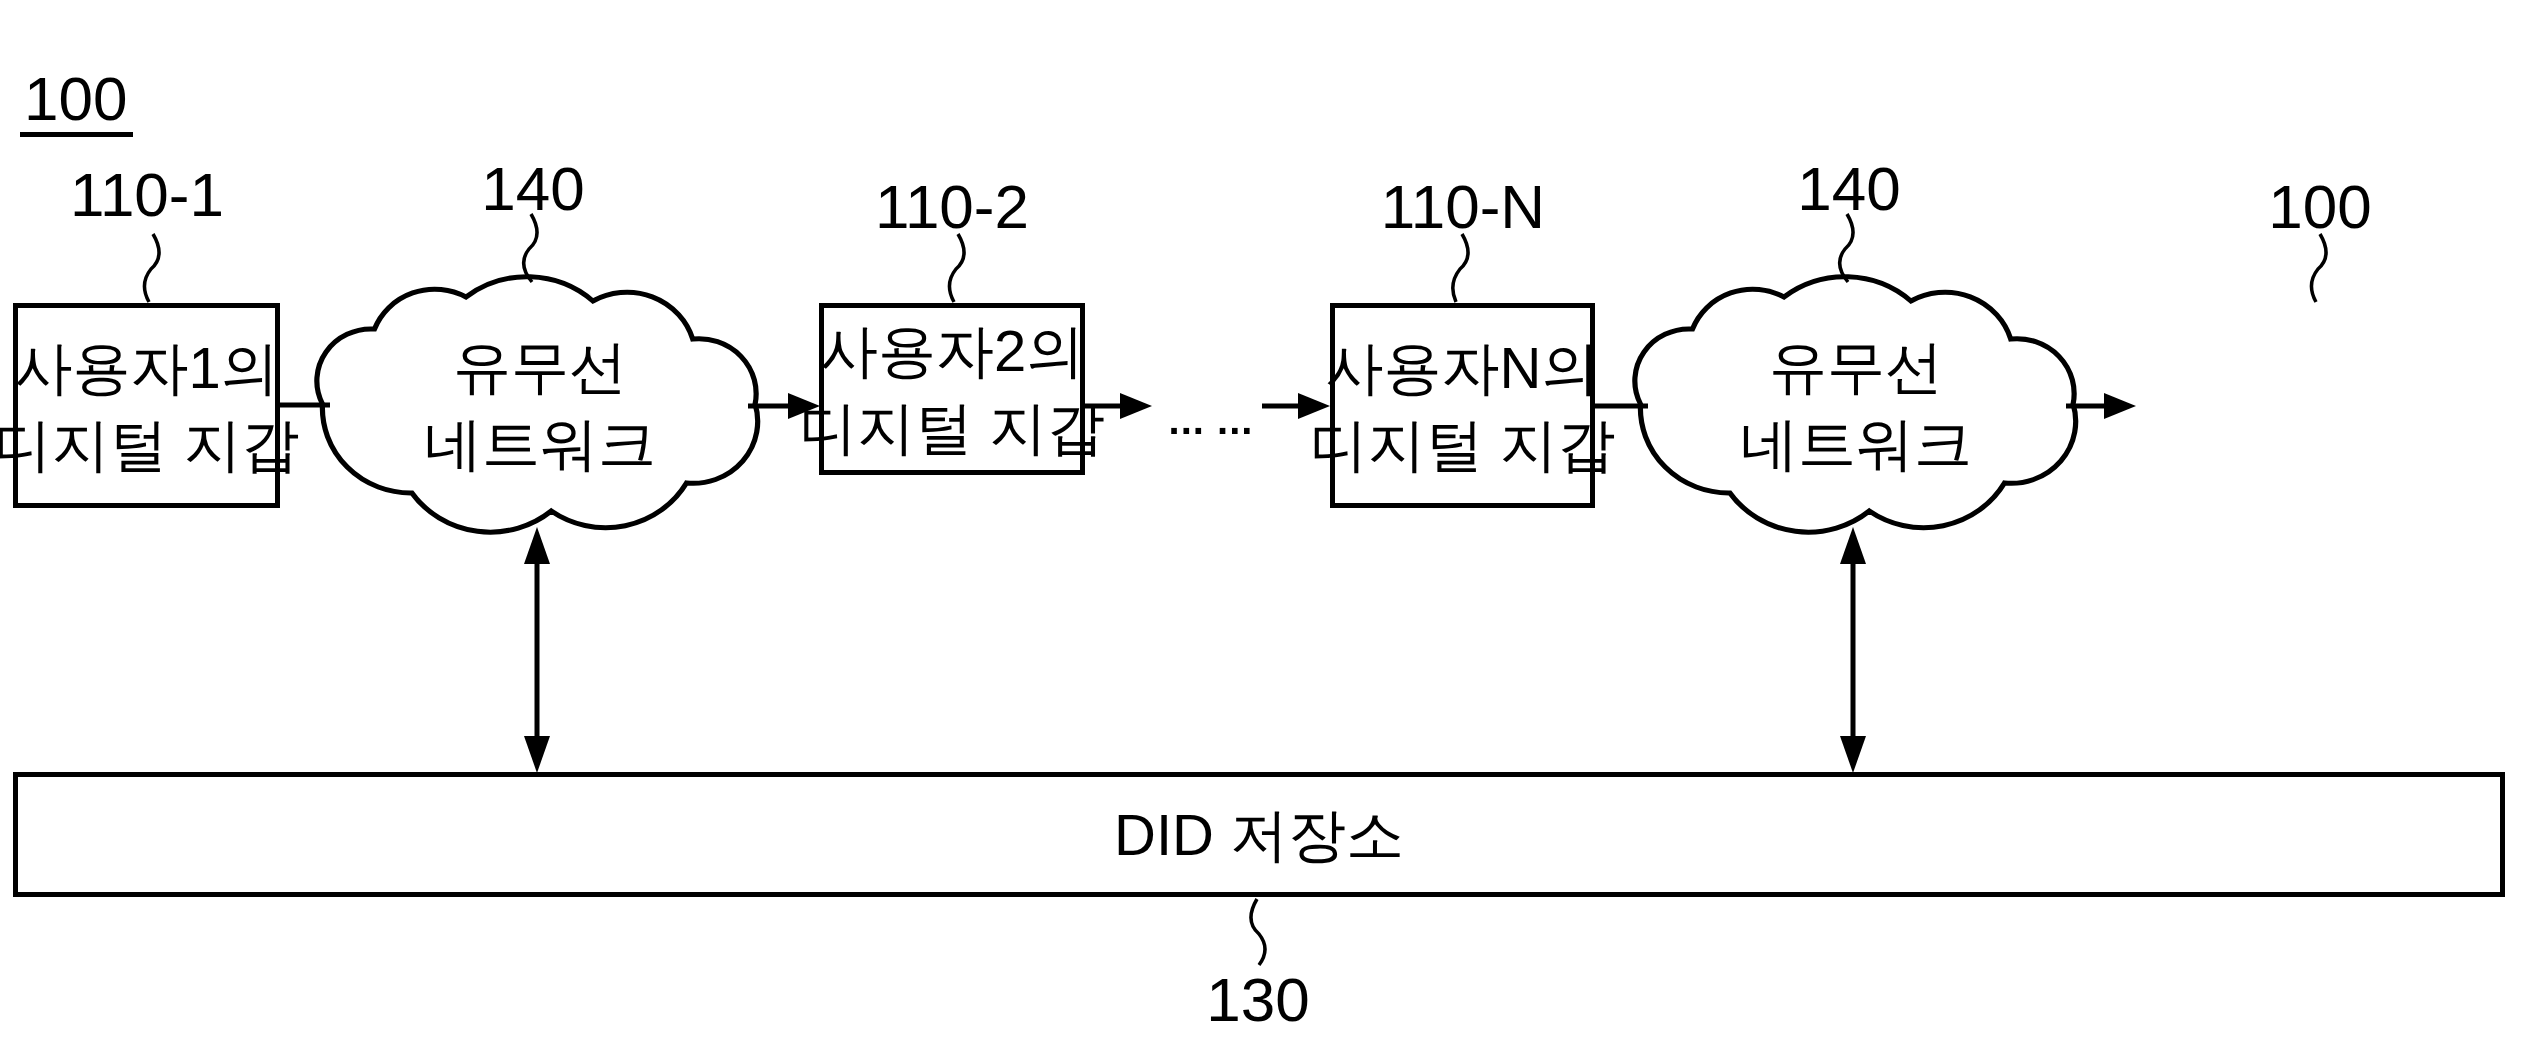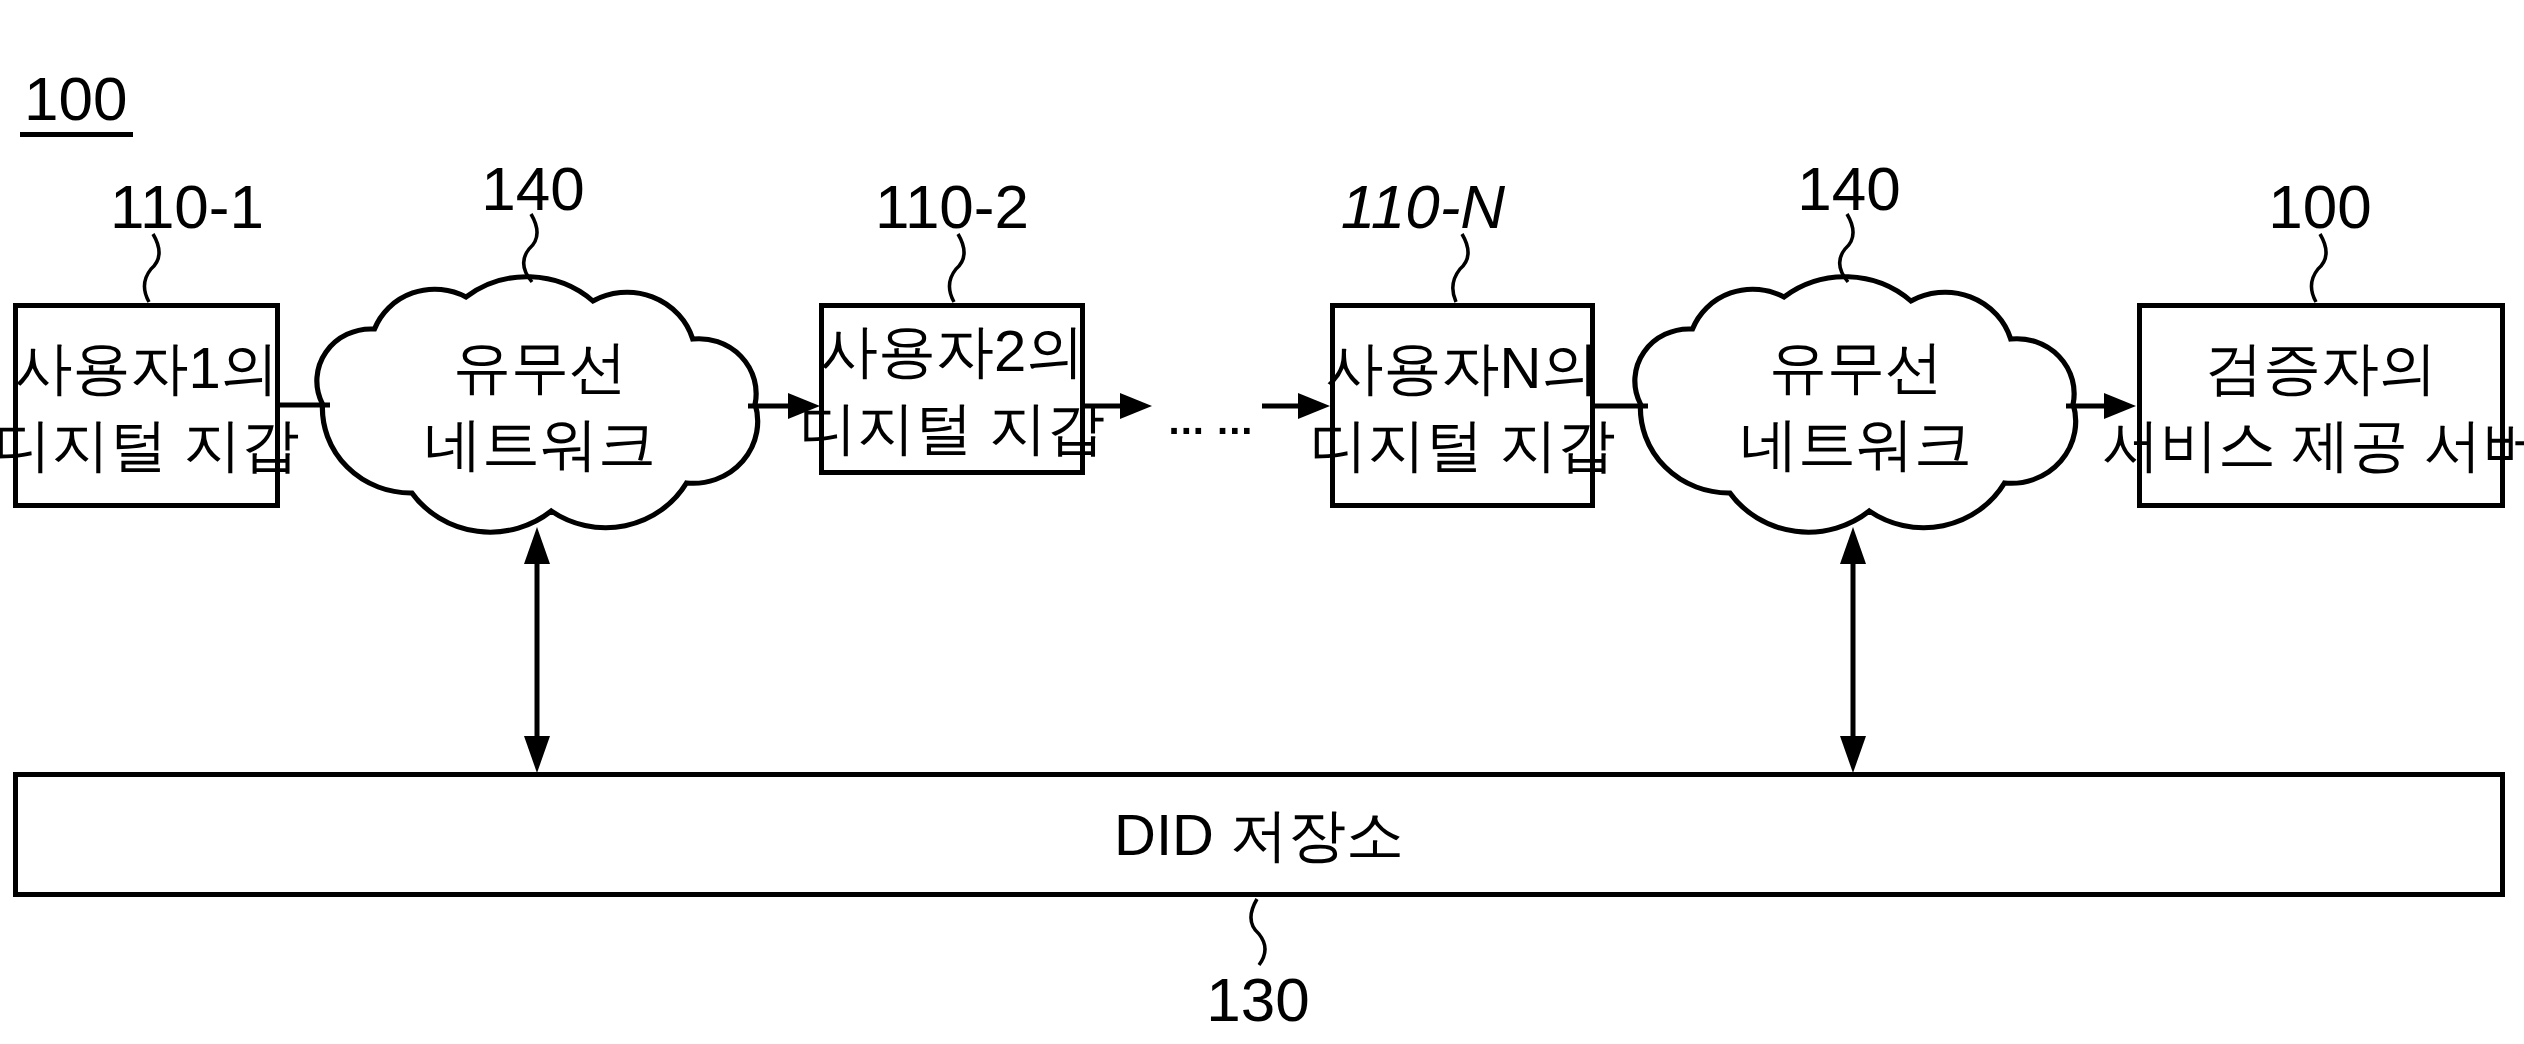--- a/index.html
+++ b/index.html
@@ -101,47 +101,43 @@
     <path class="ink" stroke-width="3.5" d="M531,214 q13,22 -2,35 q-12,15 3,33"></path>
     <path class="ink" stroke-width="3.5" d="M958,234 q13,22 -2,35 q-12,15 -2,33"></path>
     <path class="ink" stroke-width="3.5" d="M1462,234 q13,22 -2,35 q-12,15 -4,33"></path>
     <path class="ink" stroke-width="3.5" d="M1847,214 q13,22 -2,35 q-12,15 3,33"></path>
     <path class="ink" stroke-width="3.5" d="M2320,234 q13,22 -2,35 q-12,15 -2,33"></path>
     <path class="ink" stroke-width="3.5" d="M1257,899 q-13,22 2,35 q12,15 0,31"></path>
   </svg>
 
   <div class="fig-num">100</div>
 
-  <div class="ref-label" style="left:147px; top:176px;margin-left:40px;">110-1</div>
+  <div class="ref-label" style="left:147px; top:164px;">110-1</div>
   <div class="ref-label" style="left:533px; top:158px;">140</div>
   <div class="ref-label" style="left:952px; top:176px;">110-2</div>
-  <div class="ref-label" style="left:1423px; top:176px;font-style:italic;">110-N</div>
+  <div class="ref-label" style="left:1463px; top:176px;">110-N</div>
   <div class="ref-label" style="left:1849px; top:158px;">140</div>
   <div class="ref-label" style="left:2320px; top:176px;">100</div>
   <div class="ref-label" style="left:1258px; top:969px;">130</div>
 
   <div class="node-box" style="left:13px; top:303px; width:267px; height:205px;">
     <span>사용자1의</span>
     <span>디지털 지갑</span>
   </div>
 
   <div class="node-box" style="left:819px; top:303px; width:266px; height:172px;">
     <span>사용자2의</span>
     <span>디지털 지갑</span>
   </div>
 
   <div class="node-box" style="left:1330px; top:303px; width:265px; height:205px;">
     <span>사용자N의</span>
     <span>디지털 지갑</span>
   </div>
 
-  <div class="node-box" style="left:2137px; top:303px; width:368px; height:205px;">
-    <span>검증자의</span>
-    <span>서비스 제공 서버</span>
-  </div>
 
   <div class="node-box" style="left:390px; top:320px; width:300px; height:170px; border:none; background:transparent;">
     <span>유무선</span>
     <span>네트워크</span>
   </div>
   <div class="node-box" style="left:1706px; top:320px; width:300px; height:170px; border:none; background:transparent;">
     <span>유무선</span>
     <span>네트워크</span>
   </div>
 

